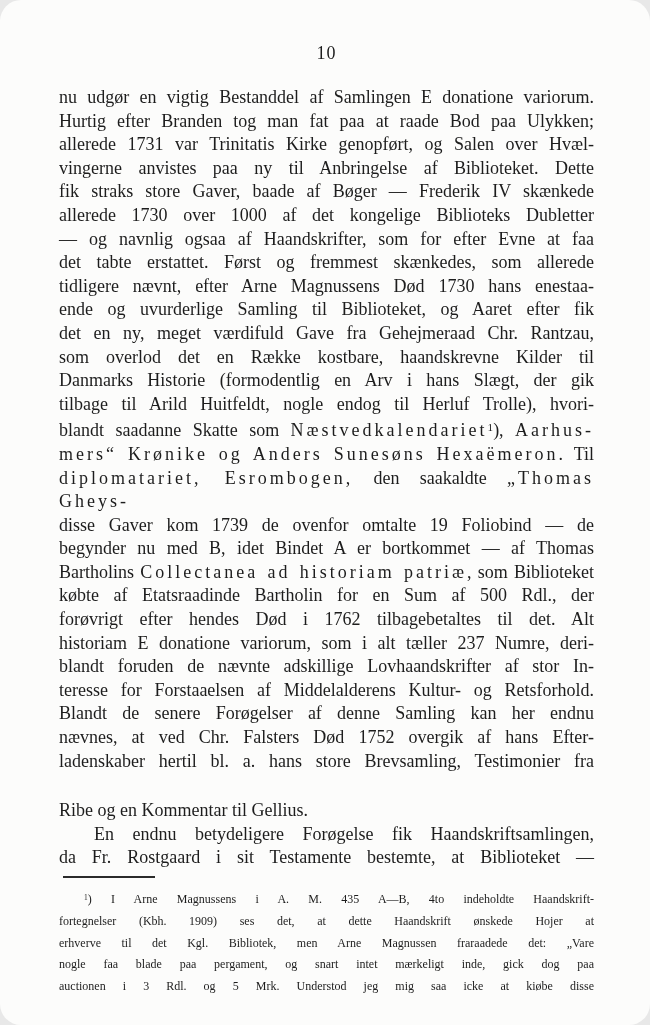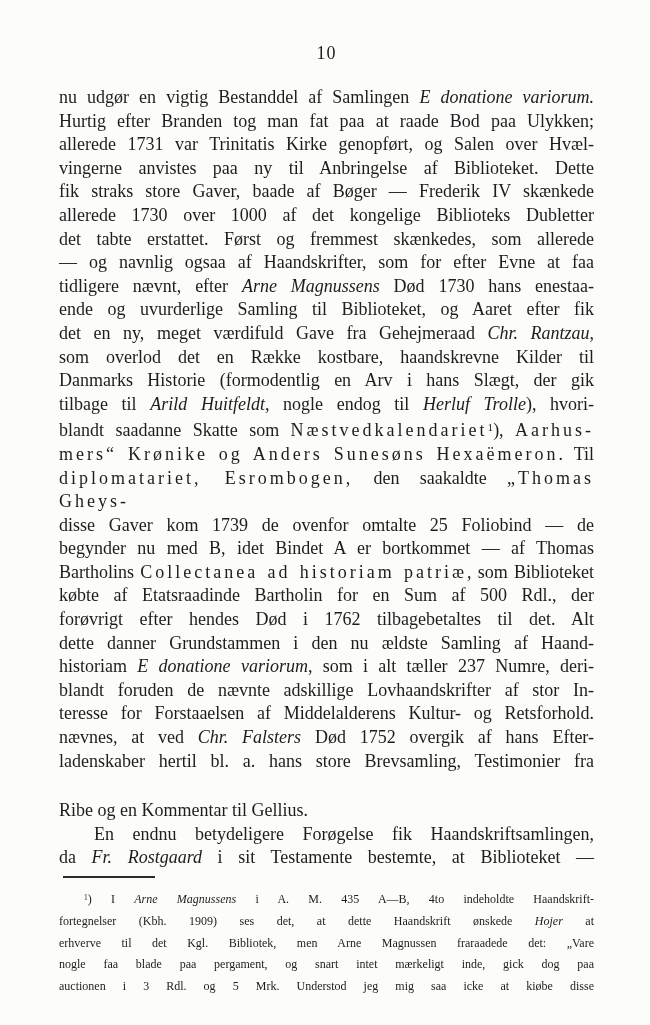--- a/index.html
+++ b/index.html
@@ -7,37 +7,38 @@
     position: relative;
     width: 650px;
     height: 1025px;
     margin: 0 auto;
     background: #fcfcfb;
     color: #1d1d1d;
     font-family: "Liberation Serif", "DejaVu Serif", serif;
     box-sizing: border-box;
     padding: 42px 56px 0 59px;
     overflow: hidden;
+    border-radius: 21px;
   }
   .page-number {
     text-align: center;
     font-size: 18px;
     letter-spacing: 1px;
     line-height: 22px;
     margin-bottom: 22px;
   }
   .body-text { font-size: 18px; }
   .line {
     line-height: 23.6px;
     text-align: justify;
     text-align-last: justify;
   }
   .line.end { text-align-last: left; margin-top: 26px; }
   .line.ind { text-indent: 35px; }
-  .i  { font-style: italic; }
+  .i  { }
   .sp { letter-spacing: 3px; }
   .sup {
     font-size: 0.62em;
     vertical-align: 0.45em;
     letter-spacing: 0;
   }
   .rule {
     width: 92px;
     height: 0;
     border-top: 2px solid #2b2b2b;
@@ -53,40 +54,40 @@
 <div class="page">
   <div class="page-number">10</div>
 
   <div class="body-text" id="body-text">
       <div class="line"><span>nu udgør en vigtig Bestanddel af Samlingen </span><span class="i">E donatione variorum.</span></div>
       <div class="line"><span>Hurtig efter Branden tog man fat paa at raade Bod paa Ulykken;</span></div>
       <div class="line"><span>allerede 1731 var Trinitatis Kirke genopført, og Salen over Hvæl-</span></div>
       <div class="line"><span>vingerne anvistes paa ny til Anbringelse af Biblioteket. Dette</span></div>
       <div class="line"><span>fik straks store Gaver, baade af Bøger — Frederik IV skænkede</span></div>
       <div class="line"><span>allerede 1730 over 1000 af det kongelige Biblioteks Dubletter</span></div>
+      <div class="line"><span>— og navnlig ogsaa af Haandskrifter, som for efter Evne at faa</span></div>
       <div class="line"><span>det tabte erstattet. Først og fremmest skænkedes, som allerede</span></div>
-      <div class="line"><span>— og navnlig ogsaa af Haandskrifter, som for efter Evne at faa</span></div>
       <div class="line"><span>tidligere nævnt, efter </span><span class="i">Arne Magnussens</span><span> Død 1730 hans enestaa-</span></div>
       <div class="line"><span>ende og uvurderlige Samling til Biblioteket, og Aaret efter fik</span></div>
       <div class="line"><span>det en ny, meget værdifuld Gave fra Gehejmeraad </span><span class="i">Chr. Rantzau</span><span>,</span></div>
       <div class="line"><span>som overlod det en Række kostbare, haandskrevne Kilder til</span></div>
       <div class="line"><span>Danmarks Historie (formodentlig en Arv i hans Slægt, der gik</span></div>
       <div class="line"><span>tilbage til </span><span class="i">Arild Huitfeldt</span><span>, nogle endog til </span><span class="i">Herluf Trolle</span><span>), hvori-</span></div>
       <div class="line"><span>blandt saadanne Skatte som </span><span class="sp">Næstvedkalendariet</span><span class="sup">1</span><span>), </span><span class="sp">Aarhus-</span></div>
       <div class="line"><span class="sp">mers“ Krønike og Anders Sunesøns Hexaëmeron.</span><span> Til</span></div>
       <div class="line"><span class="sp">diplomatariet, Esrombogen,</span><span> den saakaldte </span><span class="sp">„Thomas Gheys-</span></div>
-      <div class="line"><span>disse Gaver kom 1739 de ovenfor omtalte 25 Foliobind — de</span></div>
+      <div class="line"><span>disse Gaver kom 1739 de ovenfor omtalte 19 Foliobind — de</span></div>
       <div class="line"><span>begynder nu med B, idet Bindet A er bortkommet — af Thomas</span></div>
       <div class="line"><span>Bartholins </span><span class="sp">Collectanea ad historiam patriæ</span><span>, som Biblioteket</span></div>
       <div class="line"><span>købte af Etatsraadinde Bartholin for en Sum af 500 Rdl., der</span></div>
       <div class="line"><span>forøvrigt efter hendes Død i 1762 tilbagebetaltes til det. Alt</span></div>
-      <div class="line"><span>dette danner Grundstammen i den nu ældste Samling af Haand-</span></div>
       <div class="line"><span>historiam </span><span class="i">E donatione variorum</span><span>, som i alt tæller 237 Numre, deri-</span></div>
       <div class="line"><span>blandt foruden de nævnte adskillige Lovhaandskrifter af stor In-</span></div>
       <div class="line"><span>teresse for Forstaaelsen af Middelalderens Kultur- og Retsforhold.</span></div>
+      <div class="line"><span>Blandt de senere Forøgelser af denne Samling kan her endnu</span></div>
       <div class="line"><span>nævnes, at ved </span><span class="i">Chr. Falsters</span><span> Død 1752 overgik af hans Efter-</span></div>
       <div class="line"><span>ladenskaber hertil bl. a. hans store Brevsamling, Testimonier fra</span></div>
       <div class="line end"><span>Ribe og en Kommentar til Gellius.</span></div>
       <div class="line ind"><span>En endnu betydeligere Forøgelse fik Haandskriftsamlingen,</span></div>
       <div class="line"><span>da </span><span class="i">Fr. Rostgaard</span><span> i sit Testamente bestemte, at Biblioteket —</span></div>
     </div>
 
   <div class="rule"></div>
 
   <div class="footnotes" id="footnotes">

